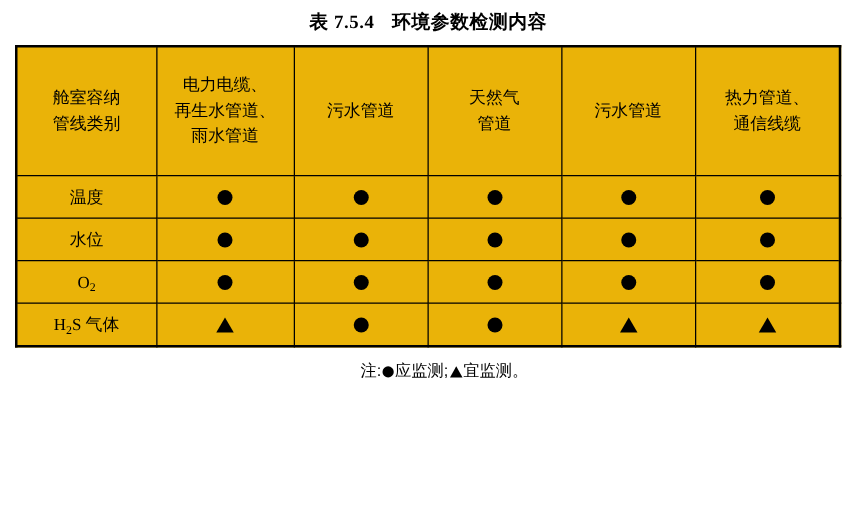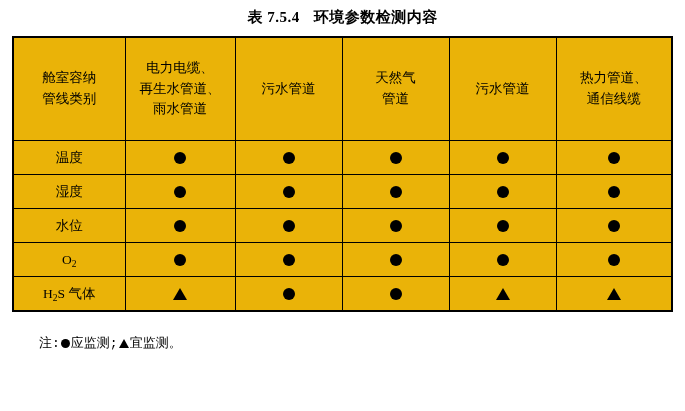--- a/index.html
+++ b/index.html
@@ -93,26 +93,26 @@
   }
   sub {
     font-size: 9.5px;
     vertical-align: baseline;
     position: relative;
     top: 3px;
   }
   .note {
     width: 659px;
     margin: 0 auto;
-    padding-top: 22px;
+    padding-top: 10px;
     font-size: 13px;
-    text-align: left;
+    text-align: center;
     padding-left: 26px;
     box-sizing: border-box;
-    font-family: Liberation Mono, monospace;
+    font-family: Liberation Sans, sans-serif;
   }
   .note .note-circle {
     display: inline-block;
     width: 9px;
     height: 9px;
     border-radius: 50%;
     background: #000;
     vertical-align: middle;
     margin: 0 1px;
   }
@@ -175,28 +175,20 @@
     <tbody>
       <tr>
         <td class="rowlabel"><span>温度</span></td>
         <td><span class="circle"></span></td>
         <td><span class="circle"></span></td>
         <td><span class="circle"></span></td>
         <td><span class="circle"></span></td>
         <td><span class="circle"></span></td>
       </tr>
       <tr>
-        <td class="rowlabel"><span>湿度</span></td>
-        <td><span class="circle"></span></td>
-        <td><span class="circle"></span></td>
-        <td><span class="circle"></span></td>
-        <td><span class="circle"></span></td>
-        <td><span class="circle"></span></td>
-      </tr>
-      <tr>
         <td class="rowlabel"><span>水位</span></td>
         <td><span class="circle"></span></td>
         <td><span class="circle"></span></td>
         <td><span class="circle"></span></td>
         <td><span class="circle"></span></td>
         <td><span class="circle"></span></td>
       </tr>
       <tr>
         <td class="rowlabel"><span>O</span><sub>2</sub></td>
         <td><span class="circle"></span></td>

